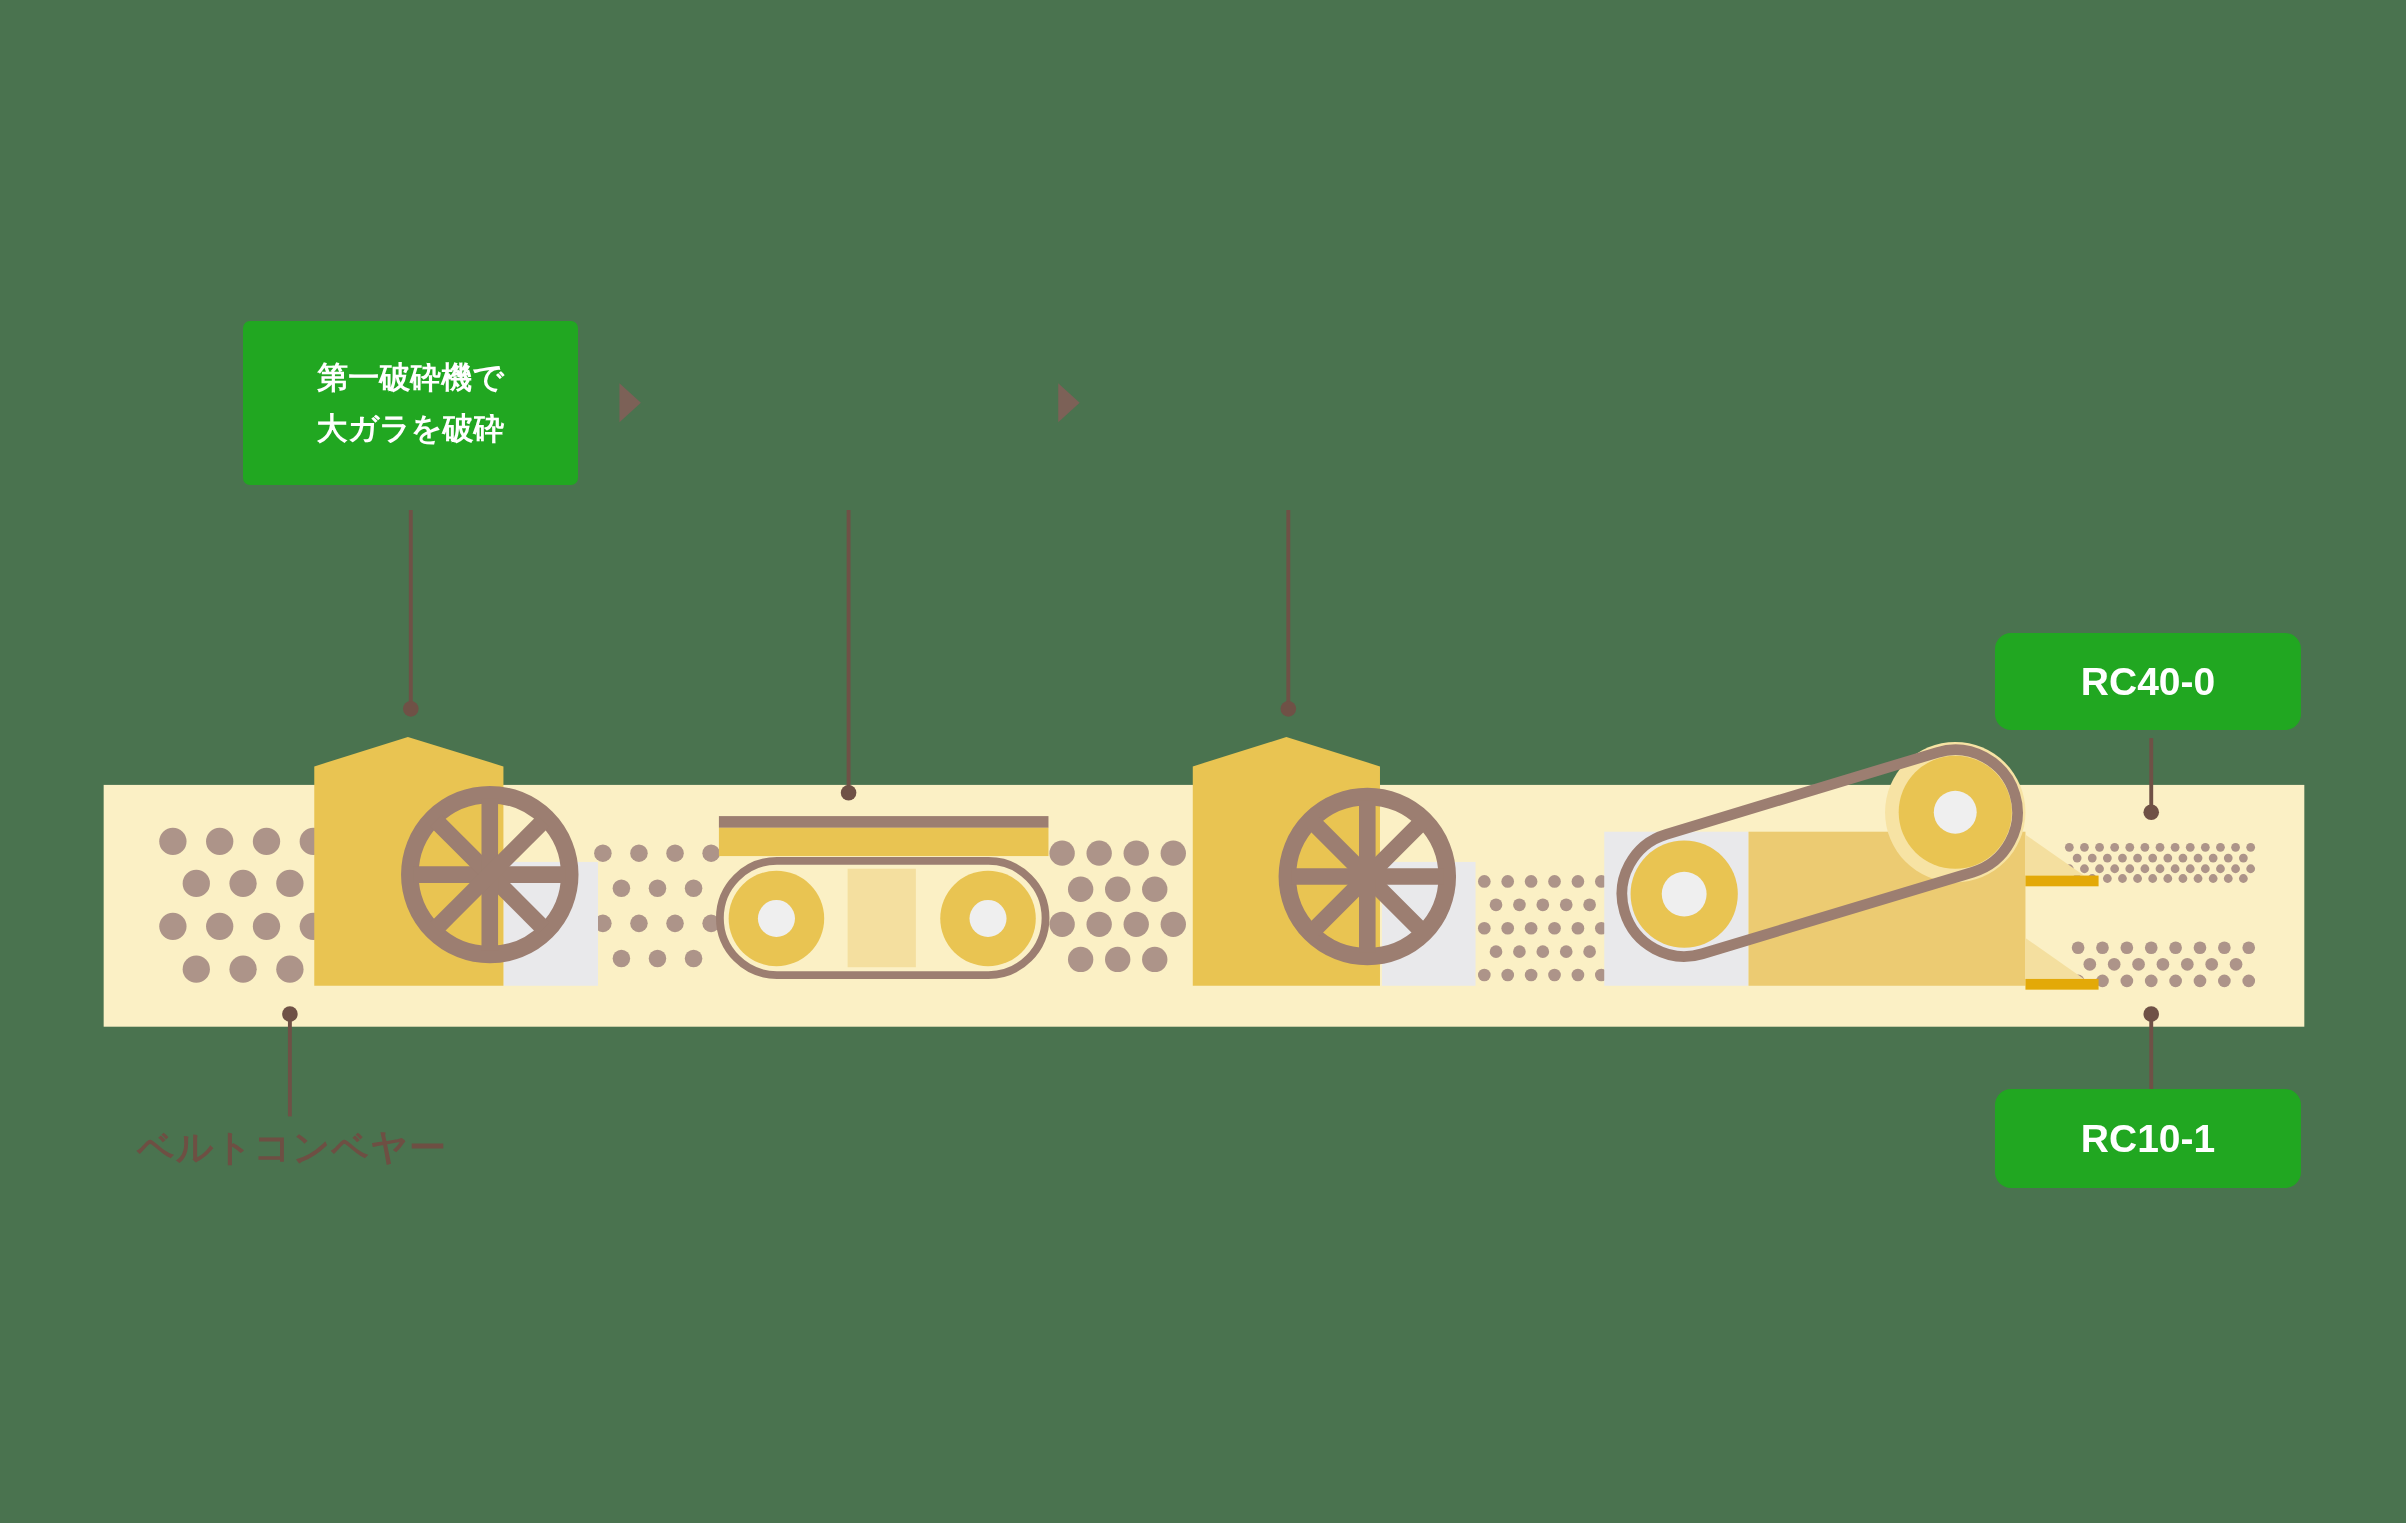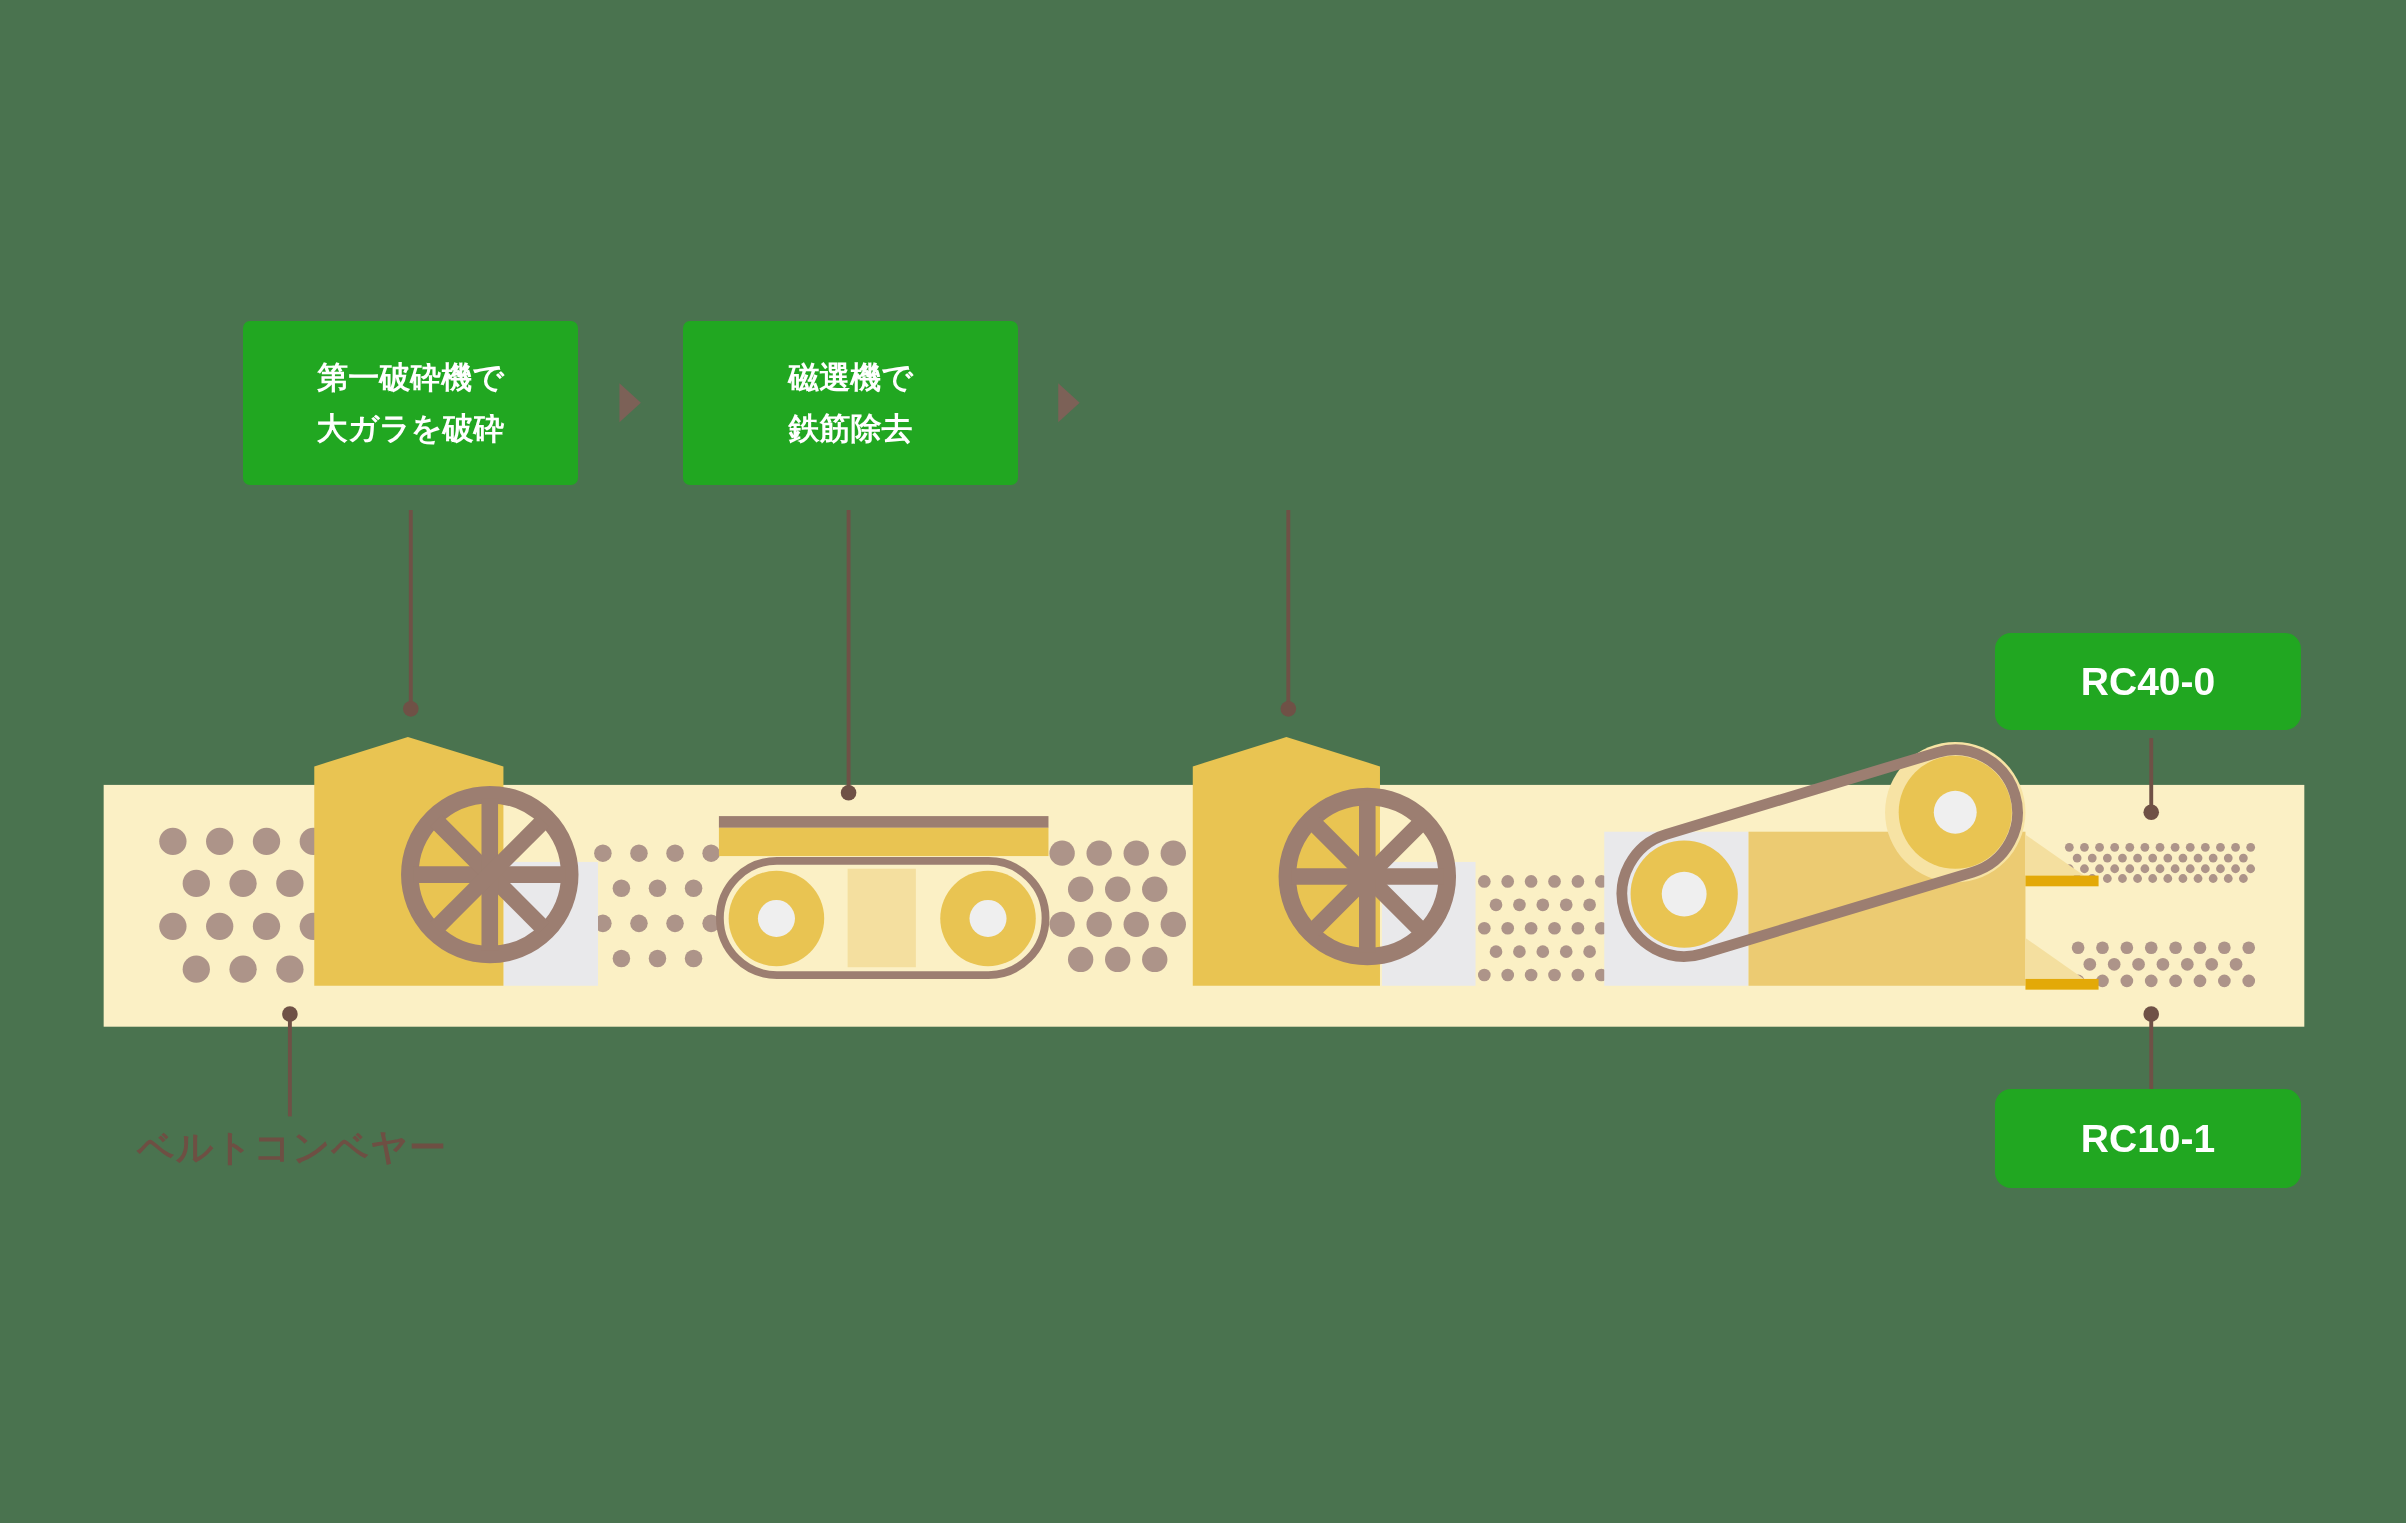--- a/index.html
+++ b/index.html
@@ -277,24 +277,20 @@
       <circle class="leader-dot" cx="2206" cy="1040" r="8"></circle>
       <line class="leader" x1="297" y1="1040" x2="297" y2="1145"></line>
       <circle class="leader-dot" cx="297" cy="1040" r="8"></circle>
     </g>
   </svg>
 
   <div class="step-box" style="left:243px;top:321px;width:335px;height:164px;">
     <span>第一破砕機で</span>
     <span>大ガラを破砕</span>
   </div>
-  <div class="step-box" style="left:683px;top:321px;width:335px;height:164px;">
-    <span>磁選機で</span>
-    <span>鉄筋除去</span>
-  </div>
 
   <div class="rc-box" style="left:1995px;top:633px;width:306px;height:97px;">
     <span>RC40-0</span>
   </div>
   <div class="rc-box" style="left:1995px;top:1089px;width:306px;height:99px;">
     <span>RC10-1</span>
   </div>
 
   <div class="conveyor-label" style="left:135px;top:1123px;width:312px;">ベルトコンベヤー</div>
 </div>

